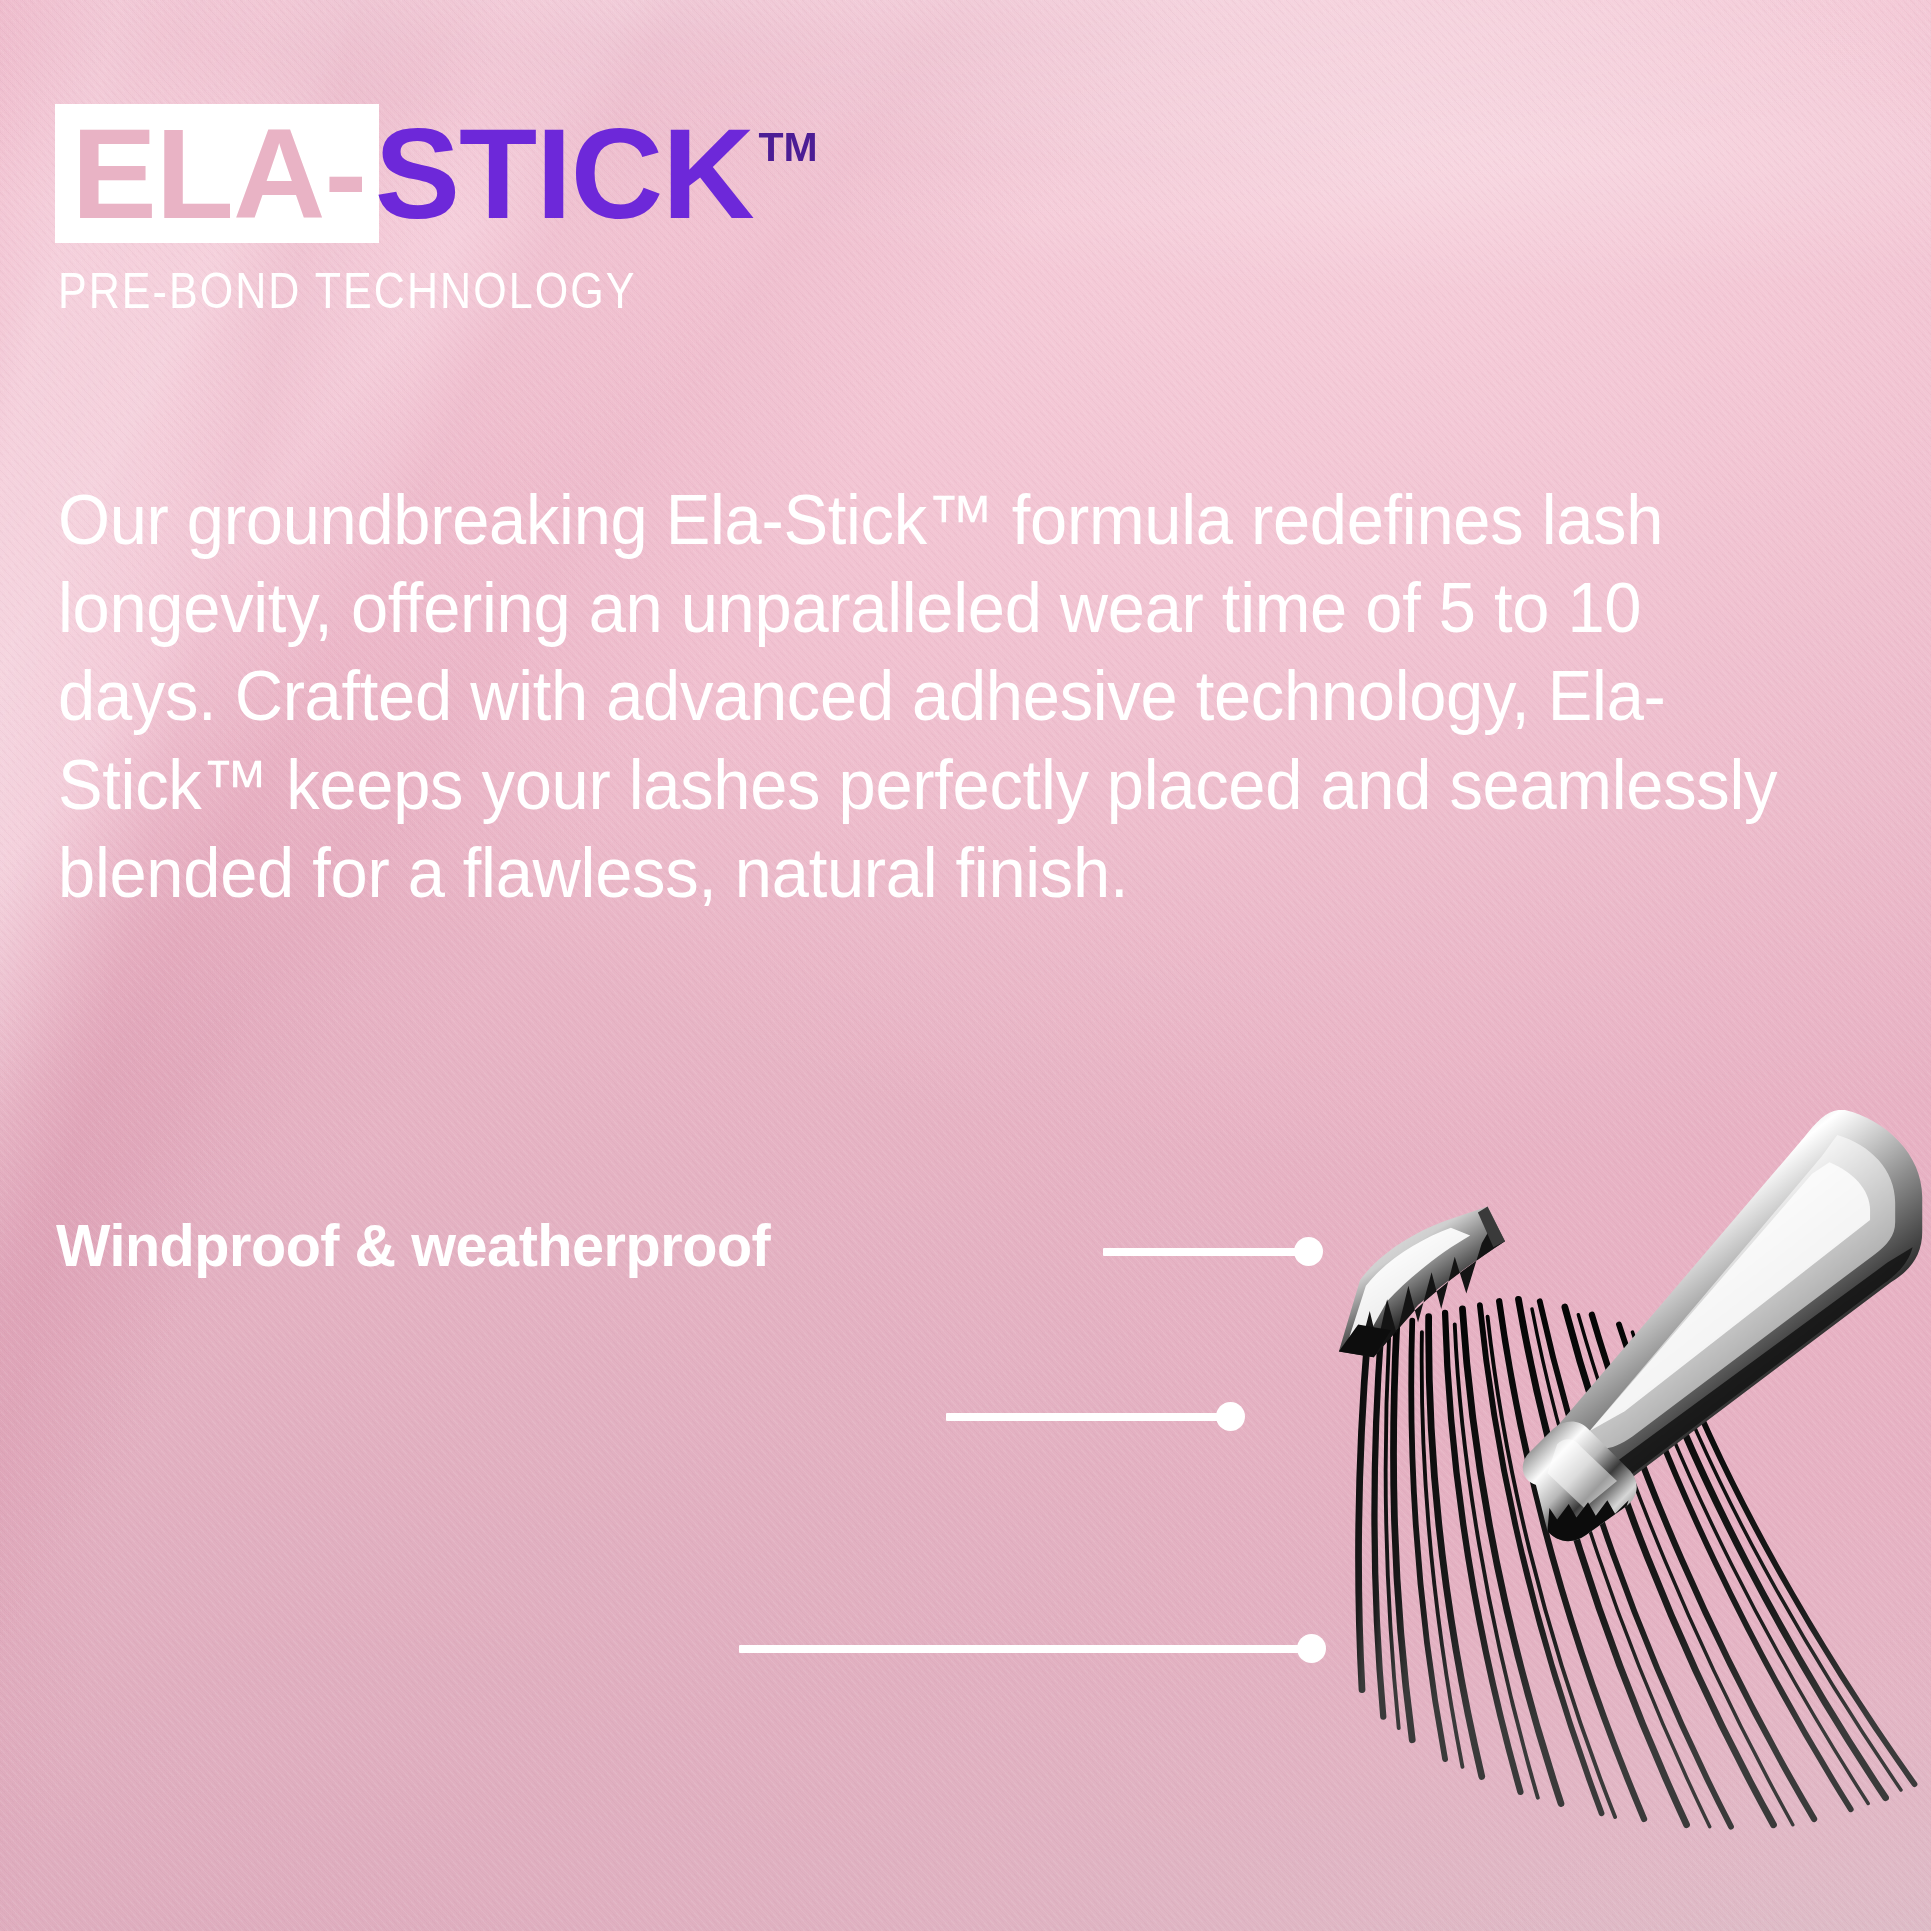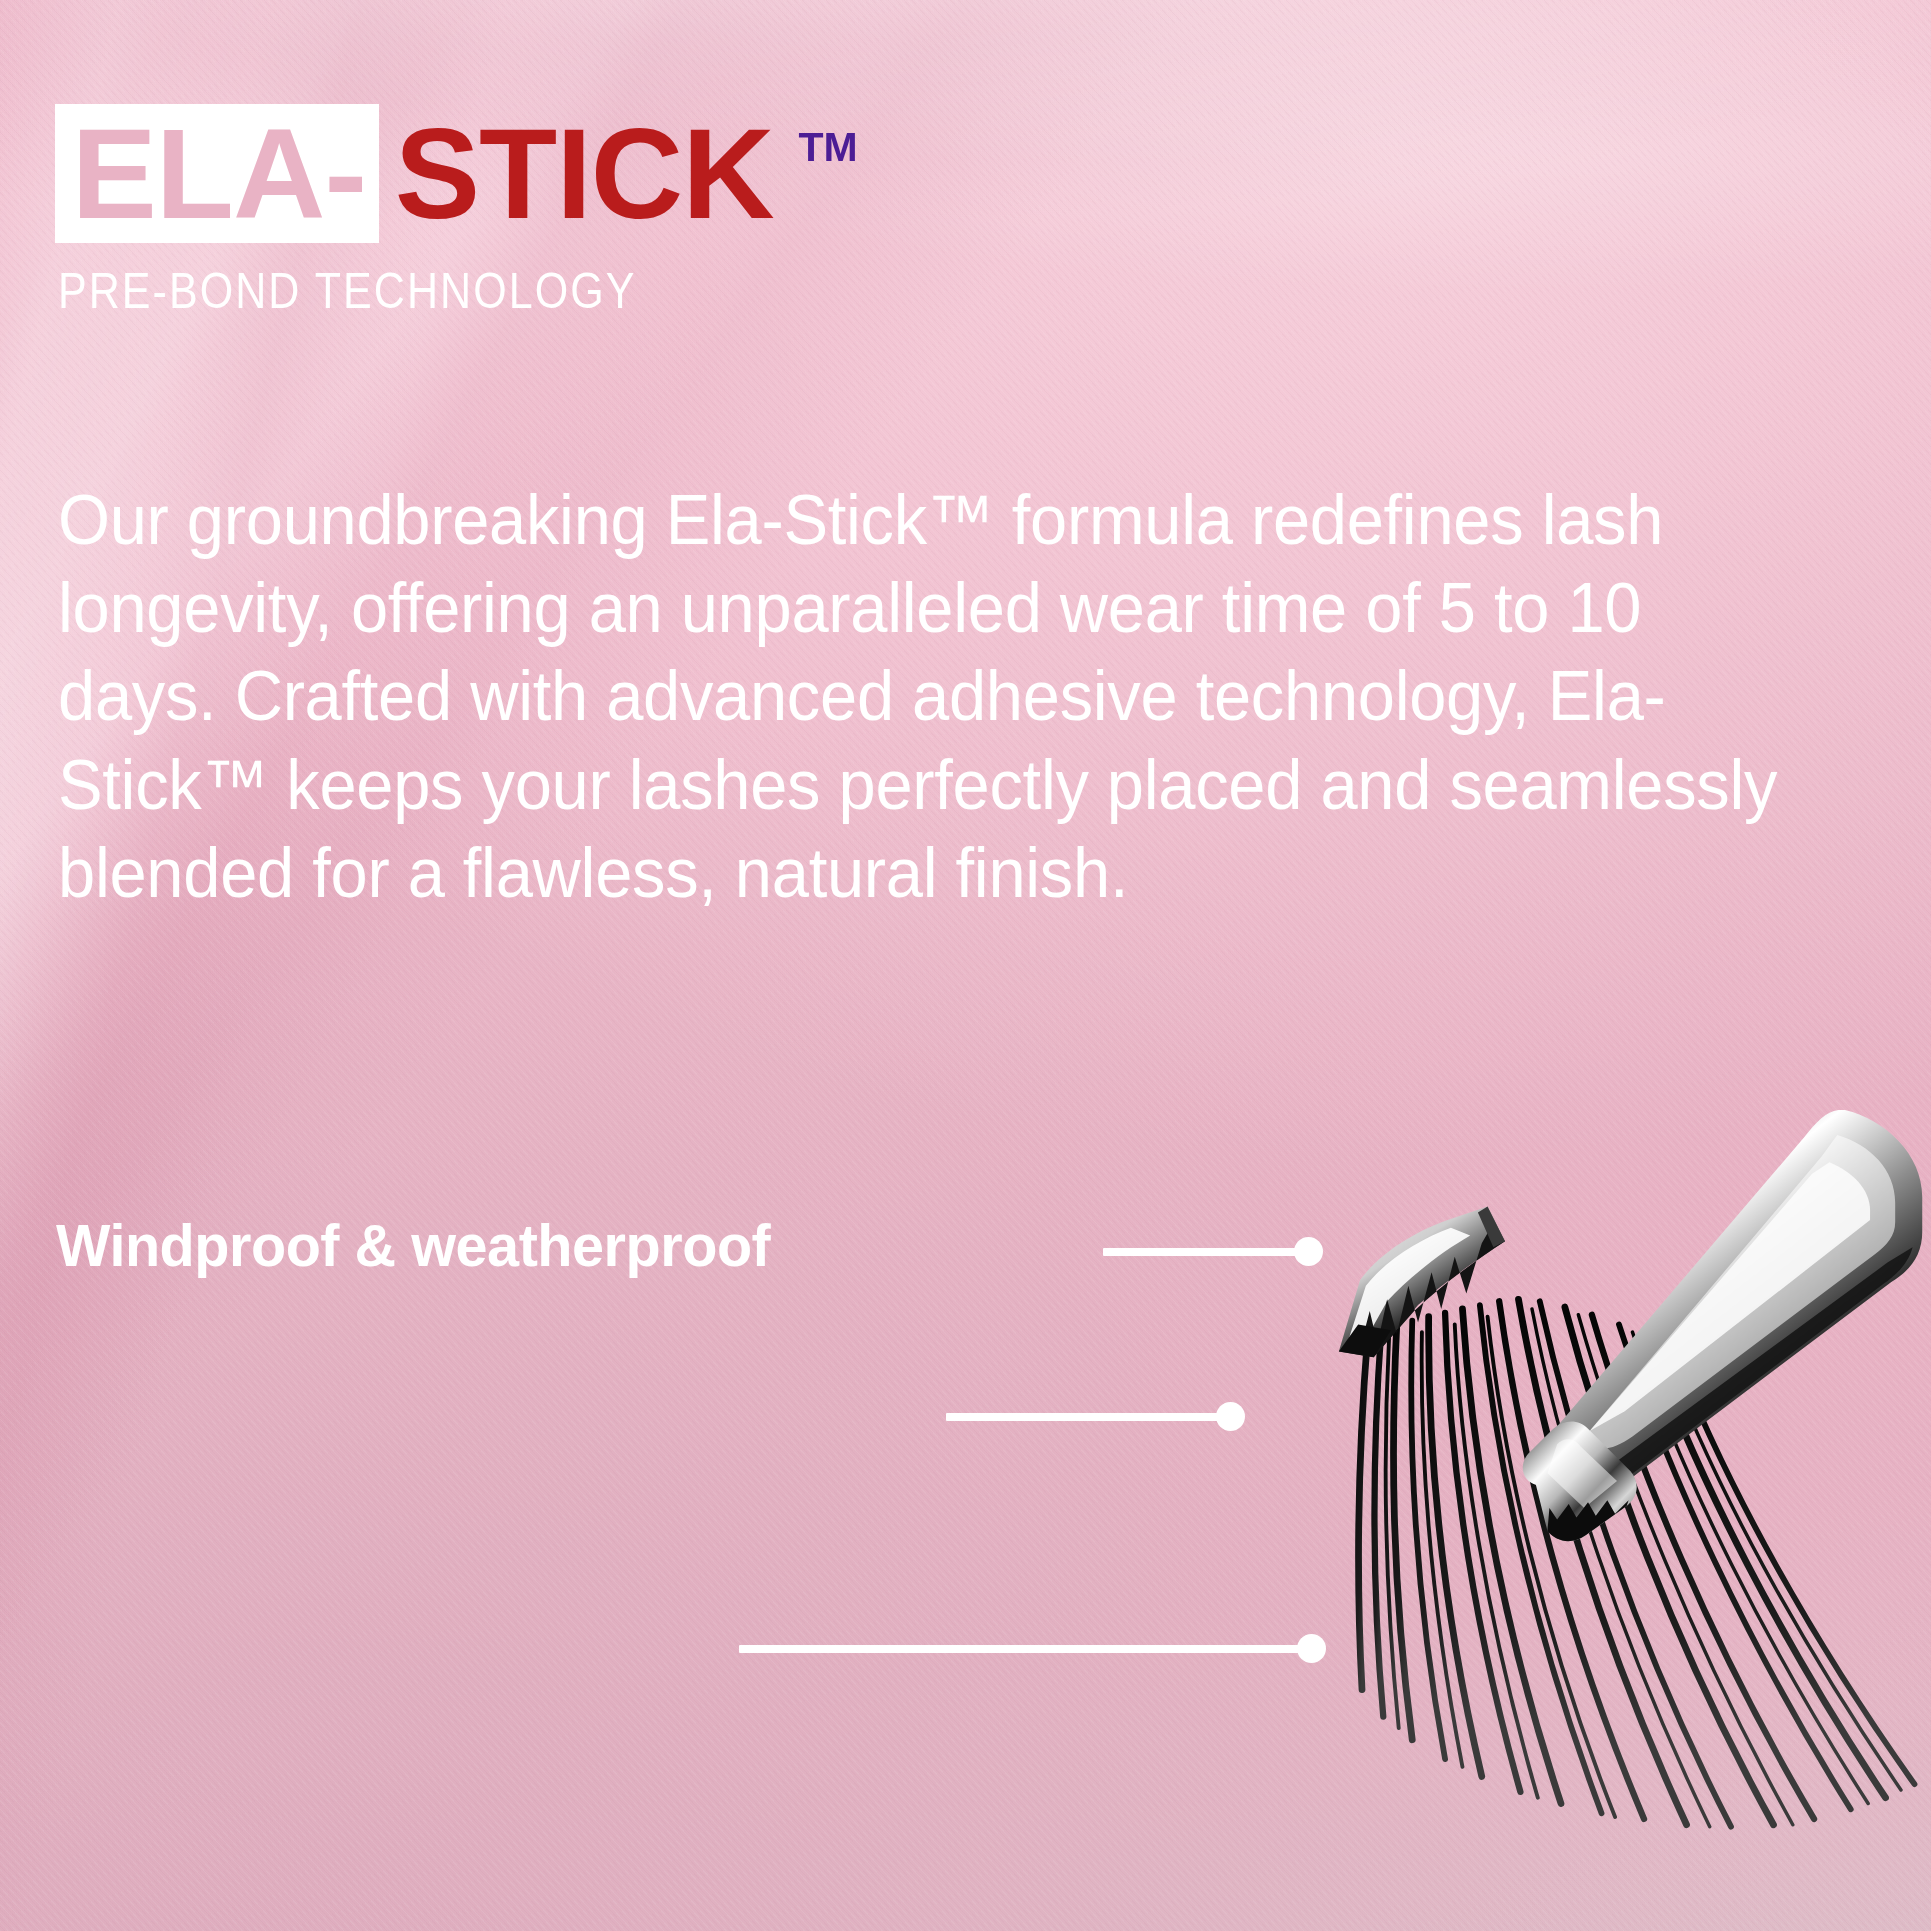--- a/index.html
+++ b/index.html
@@ -94,38 +94,37 @@
   
   .logo-block {
     position: absolute;
     left: 55px;
     top: 104px;
   }
   .logo-line {
     display: flex;
     align-items: flex-start;
     line-height: 1;
-    gap: 20px;
   }
   .logo-ela {
     background: #ffffff;
     color: transparent;
     -webkit-background-clip: text;
     background-clip: border-box;
     font-size: 128px;
     font-weight: 700;
     letter-spacing: -1px;
     padding: 17.4px 12.6px 15.4px 16.4px;
     line-height: 0.83;
     
     color: #e9b3c5;
     mix-blend-mode: normal;
   }
   .logo-stick {
-    color: #b91c1c;
+    color: #6d28d9;
     font-size: 128px;
     font-weight: 700;
     letter-spacing: -1px;
     line-height: 0.83;
     padding-top: 17.4px;
     margin-left: -3.9px;
   }
   .logo-tm {
     color: #4c1d95;
     font-size: 41px;

